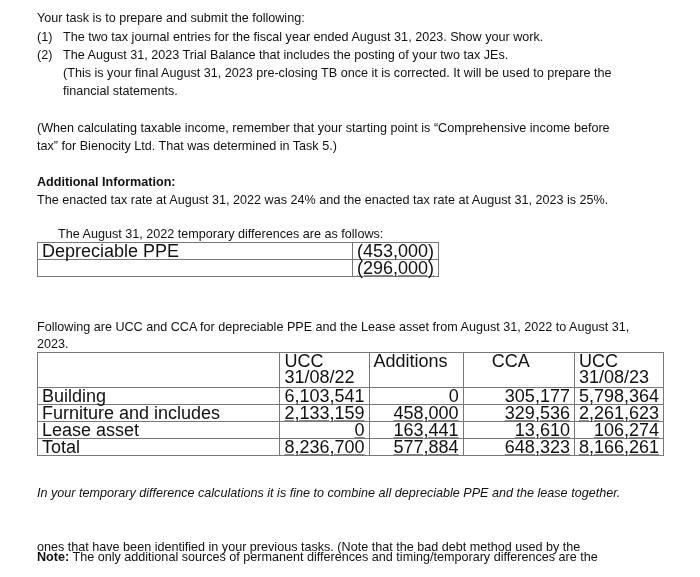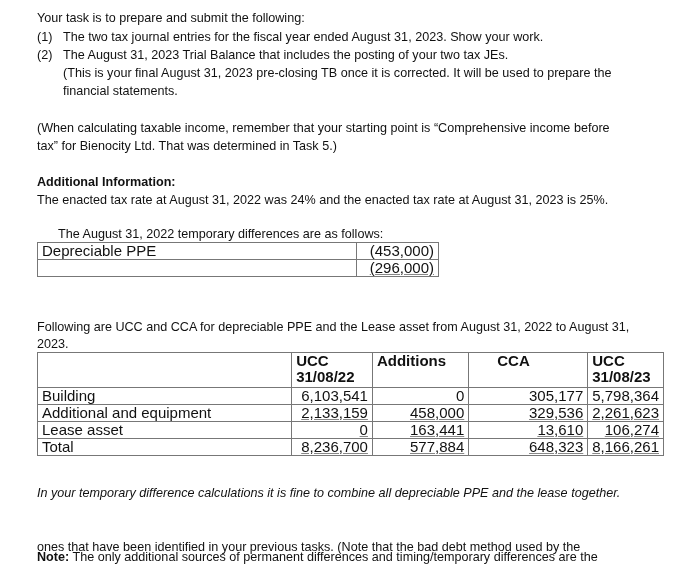--- a/index.html
+++ b/index.html
@@ -5,25 +5,25 @@
     html, body { margin: 0; padding: 0; background: #ffffff; }
     body {
       width: 700px; height: 577px; overflow: hidden; position: relative;
       font-family: "Liberation Sans", sans-serif; color: #111;
       font-size: 12.6px; line-height: 18px;
     }
     .abs { position: absolute; white-space: nowrap; }
     .bold { font-weight: bold; }
     .ital { font-style: italic; }
     .num { display: inline-block; width: 26px; }
-    table { border-collapse: collapse; position: absolute; font-size: 15px; }
+    table { border-collapse: collapse; position: absolute; font-size: 18px; }
     td { border: 1px solid #777; padding: 0 4px; line-height: 16px; height: 16px; white-space: nowrap; }
     td.r { text-align: right; }
     .ul { text-decoration: underline; text-decoration-color: #888; }
-    .hdr td { vertical-align: top; font-weight: bold; margin-top: 39px; }
+    .hdr td { vertical-align: top; font-weight: normal; margin-top: 39px; }
   </style>
 </head>
 <body>
 
 <div class="abs" style="left:37px; top:9px;">Your task is to prepare and submit the following:</div>
 <div class="abs" style="left:37px; top:28px;">
   <span class="num">(1)</span><span>The two tax journal entries for the fiscal year ended August 31, 2023. Show your work.</span>
 </div>
 <div class="abs" style="left:37px; top:46px;">
   <span class="num">(2)</span><span>The August 31, 2023 Trial Balance that includes the posting of your two tax JEs.</span>
@@ -69,21 +69,21 @@
     </td>
   </tr>
   <tr>
     <td>Building</td>
     <td class="r">6,103,541</td>
     <td class="r">0</td>
     <td class="r">305,177</td>
     <td class="r">5,798,364</td>
   </tr>
   <tr>
-    <td>Additional and equipment</td>
+    <td>Furniture and includes</td>
     <td class="r"><span class="ul">2,133,159</span></td>
     <td class="r"><span class="ul">458,000</span></td>
     <td class="r"><span class="ul">329,536</span></td>
     <td class="r"><span class="ul">2,261,623</span></td>
   </tr>
   <tr>
     <td>Lease asset</td>
     <td class="r"><span class="ul">0</span></td>
     <td class="r"><span class="ul">163,441</span></td>
     <td class="r"><span class="ul">13,610</span></td>

